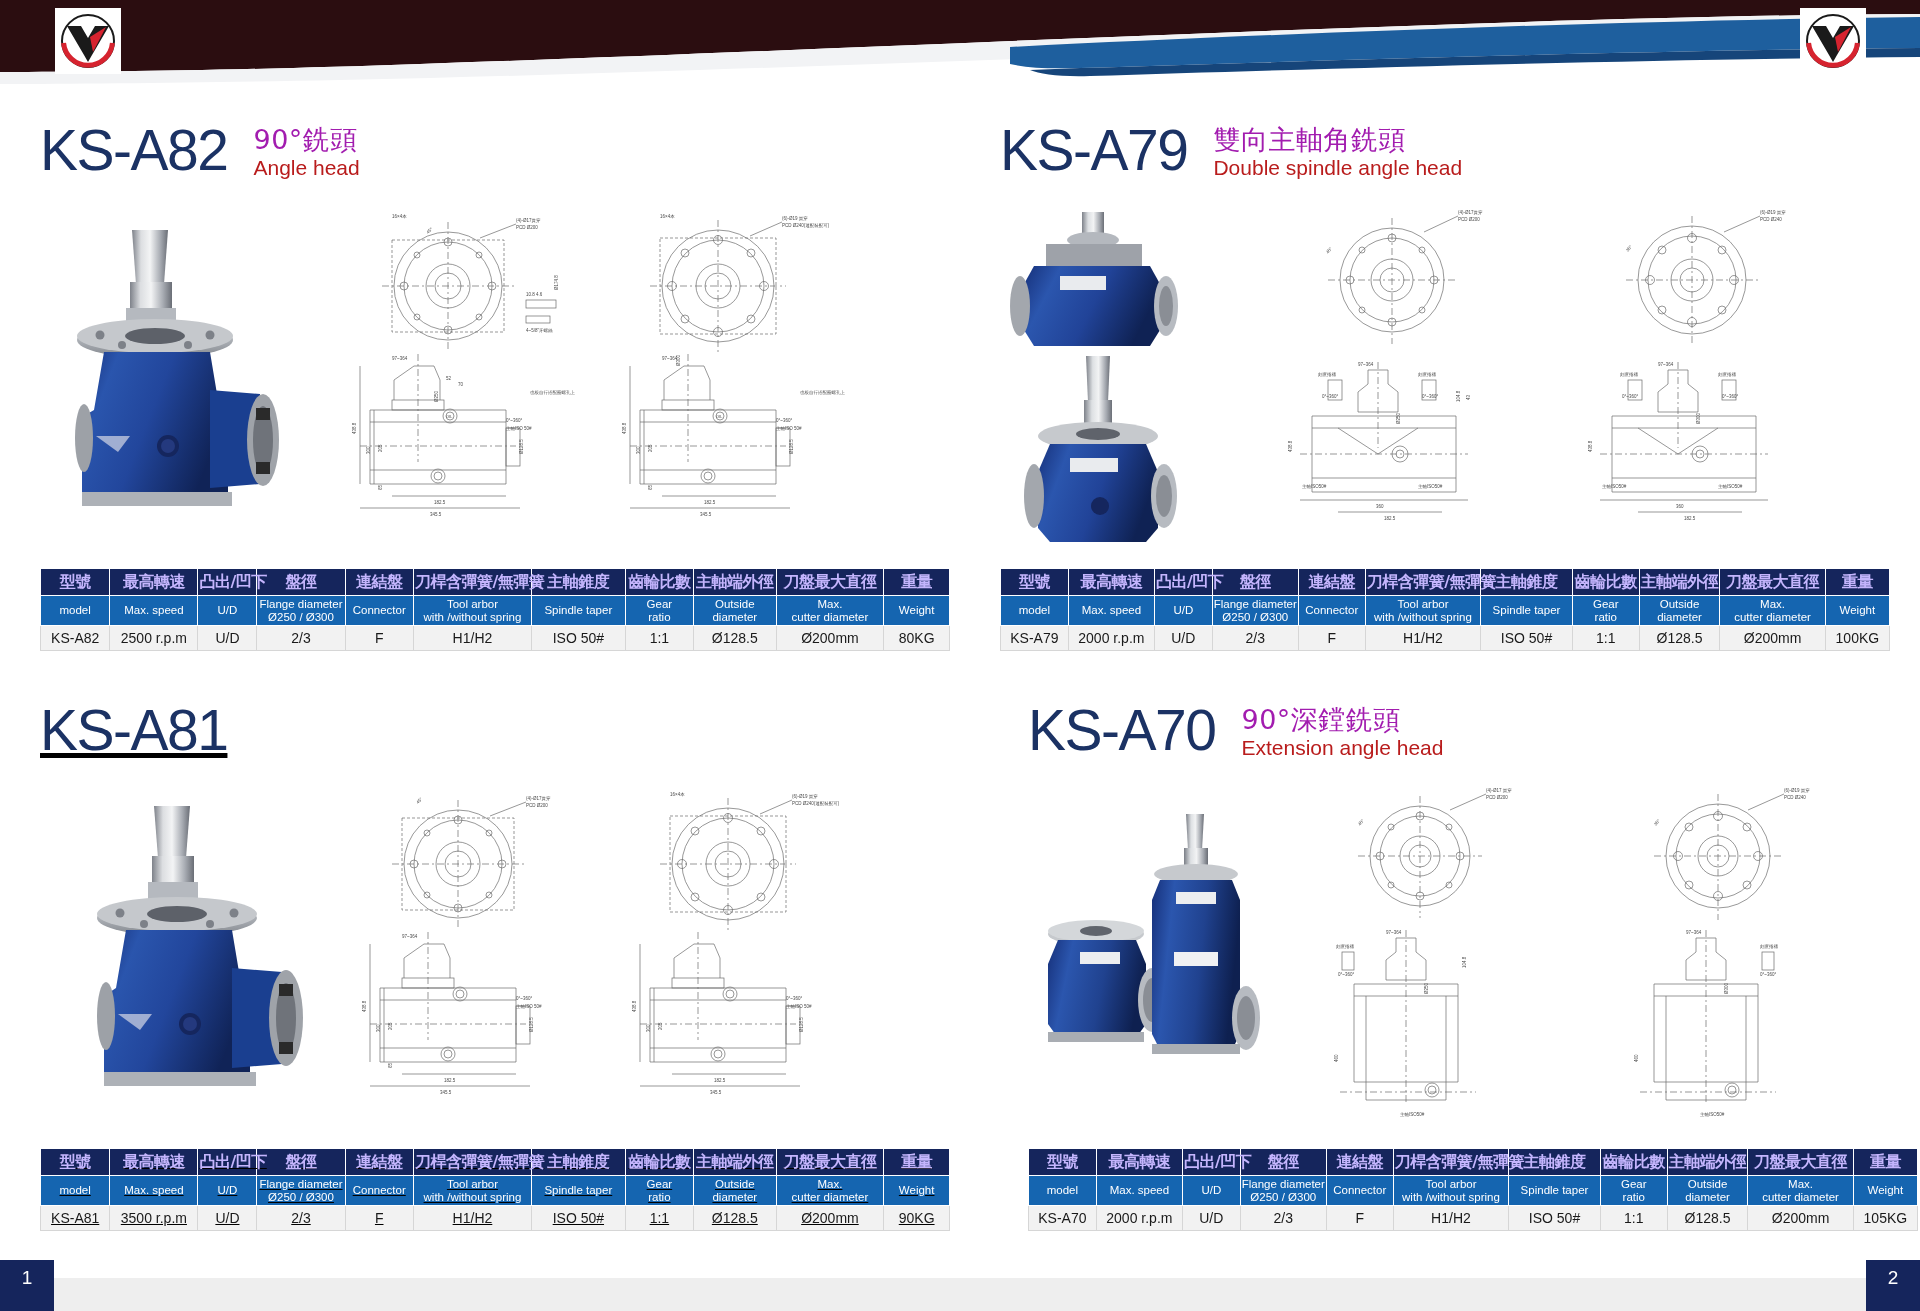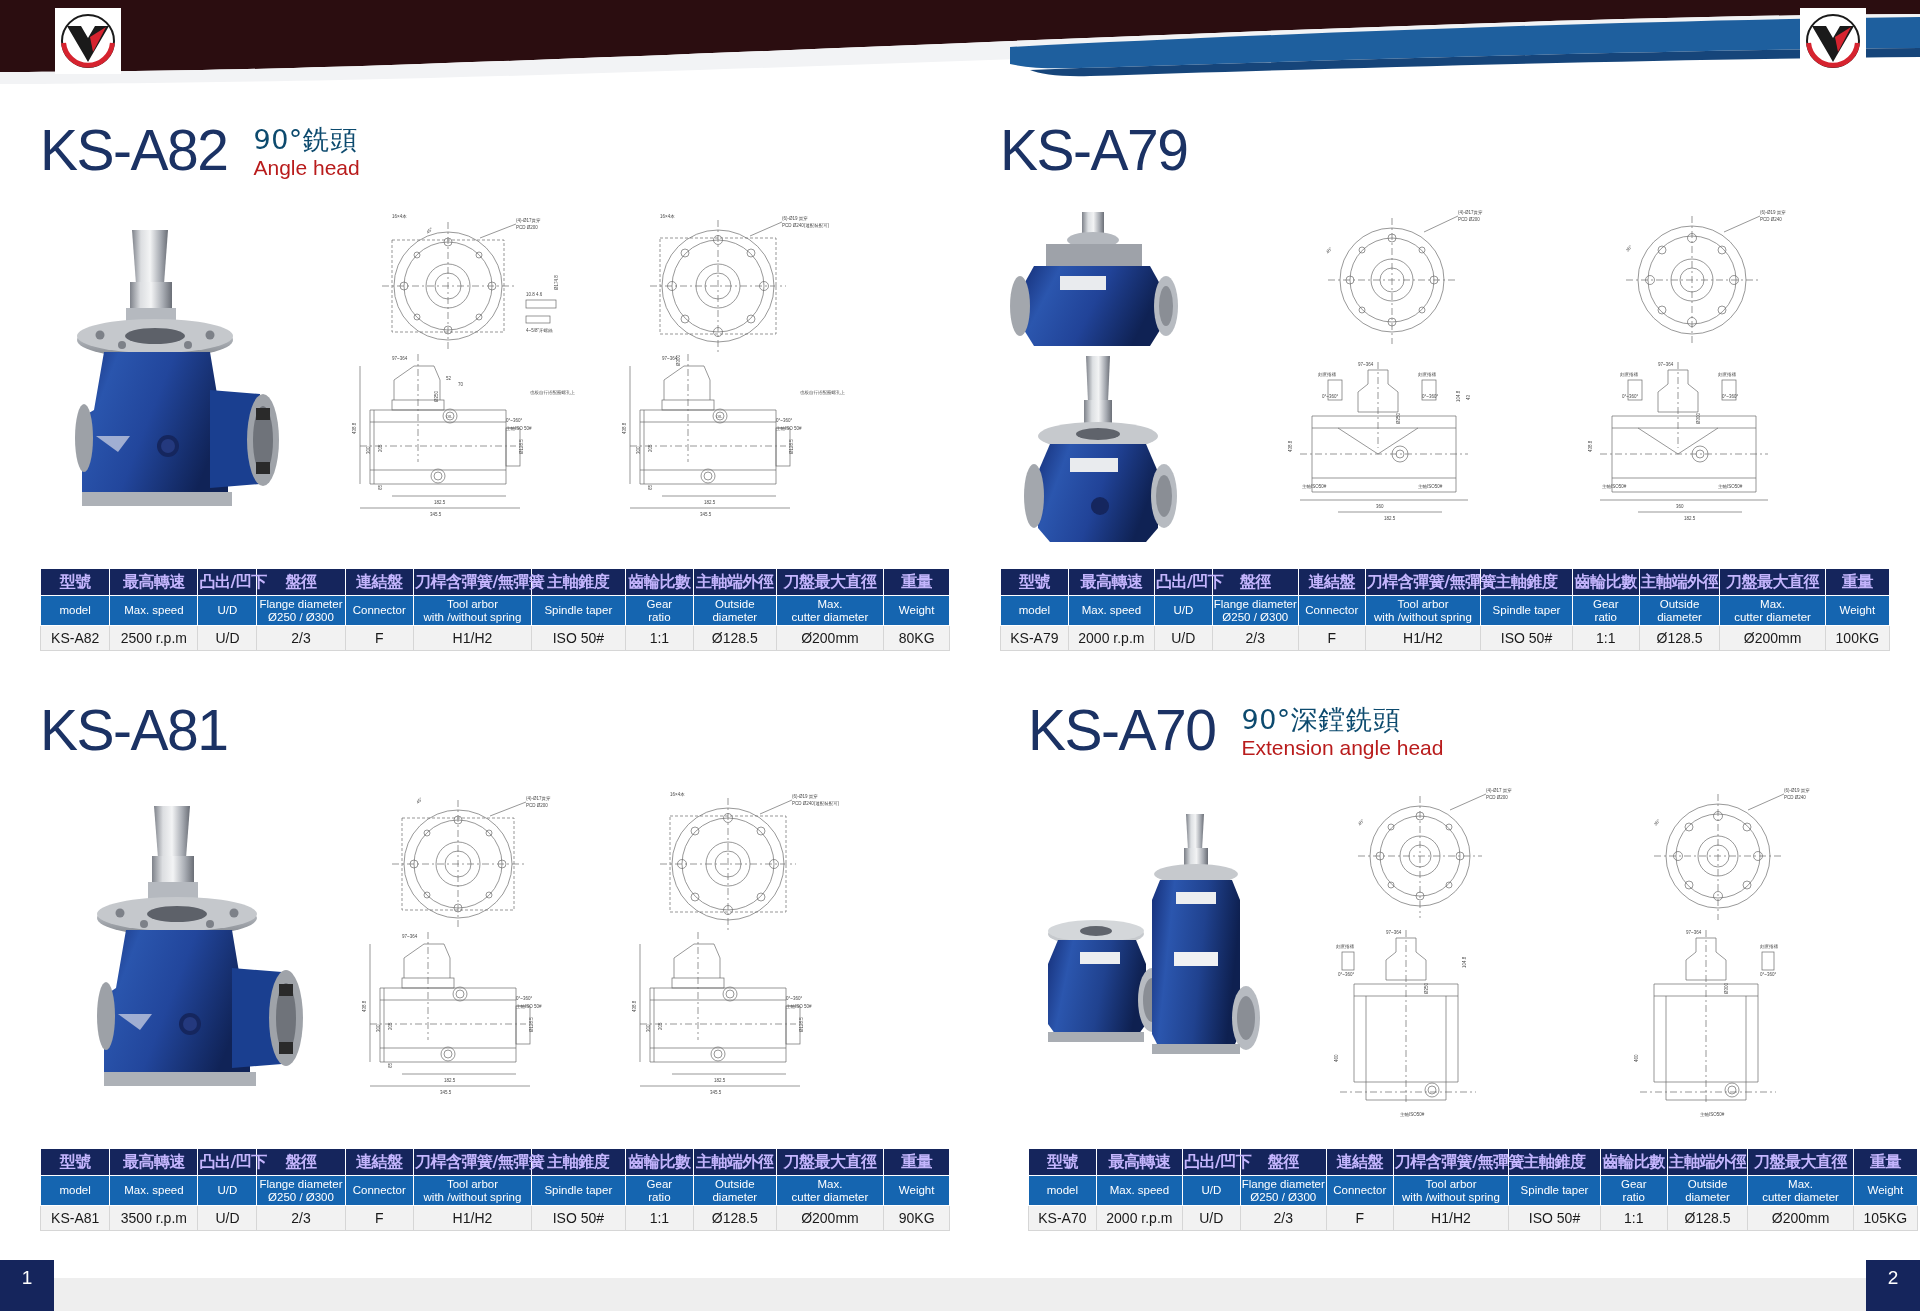--- a/index.html
+++ b/index.html
@@ -25,32 +25,32 @@
   .logo-left  { top: 8px; left: 55px; }
   .logo-right { top: 8px; left: 1800px; }
 
   
   .product {
     position: absolute;
     margin-top: 24px;
   }
   .p-tl { left: 40px;   top: 96px; width: 910px; }
   .p-tr { left: 1000px; top: 96px; width: 890px; }
-  .p-bl { left: 40px;   top: 676px; width: 910px; }
+  .p-bl { left: 40px;   top: 676px; width: 910px; text-decoration: underline; }
   .p-br { left: 1028px; top: 676px; width: 890px; }
 
   .title-row { display: flex; align-items: flex-start; gap: 26px; height: 72px; }
   .model-name {
     font-size: 57px; font-weight: 400; color: #1b3264;
     letter-spacing: -1.5px; line-height: 60px;
     font-family: "Liberation Sans", sans-serif;
   }
   .title-text { padding-top: 4px; }
   .title-cn {
-    font-size: 27px; color: #0c4a6e; line-height: 31px;
+    font-size: 27px; color: #a21caf; line-height: 31px;
     font-family: "DejaVu Sans", sans-serif; font-weight: 500;
     letter-spacing: 0.5px;
   }
   .title-en {
     font-size: 21px; color: #b91c1c; line-height: 25px;
     font-family: "Liberation Sans", sans-serif;
   }
 
   
   .media { position: relative; height: 370px; margin-top: 6px; }
@@ -399,20 +399,24 @@
           <td>Ø200mm</td>
           <td>80KG</td>
         </tr>
       </tbody>
     </table>
   </div>
 
   <div class="product p-tr">
     <div class="title-row">
       <div class="model-name">KS-A79</div>
+      <div class="title-text">
+        <div class="title-cn">雙向主軸角銑頭</div>
+        <div class="title-en">Double spindle angle head</div>
+      </div>
     </div>
 
     <div class="media">
       <div class="photo" style="left:0px; top:8px; width:260px; height:350px;">
         <svg width="260" height="350" viewBox="0 0 260 350">
           <defs>
             <linearGradient id="blueB" x1="0" y1="0" x2="1" y2="0.3">
               <stop offset="0%" stop-color="#16307a"></stop>
                 <stop offset="25%" stop-color="#2b56ae"></stop>
               <stop offset="60%" stop-color="#214398"></stop>

